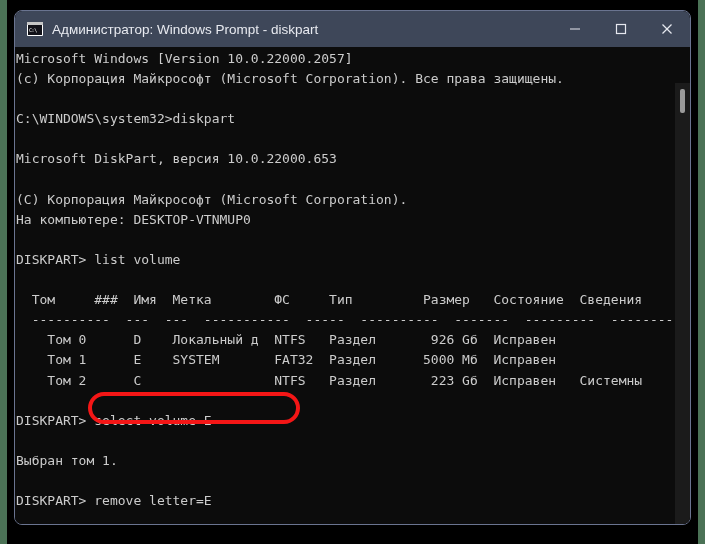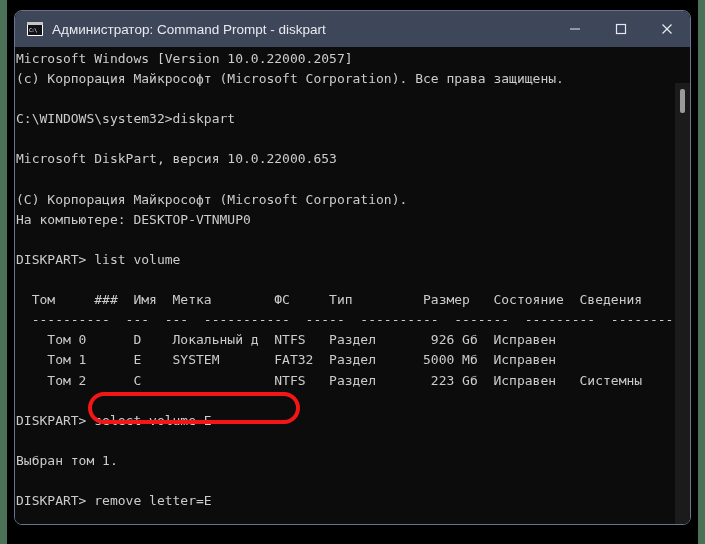--- a/index.html
+++ b/index.html
@@ -170,21 +170,21 @@
 <div id="desktop">
   <div id="backdrop-black"></div>
 
   <div id="console-window">
 
     <div id="title-bar">
       <div id="app-icon">
         <div class="icon-title"></div>
         <div class="icon-body">C:\</div>
       </div>
-      <div id="title-text">Администратор: Command Prompt - diskpart</div>
+      <div id="title-text">Администратор: Windows Prompt - diskpart</div>
 
       <div id="window-controls">
         <div class="win-btn">
           <svg width="12" height="12" viewBox="0 0 12 12">
             <line x1="1" y1="6" x2="11" y2="6" stroke="#e6e8ef" stroke-width="1.2"></line>
           </svg>
         </div>
         <div class="win-btn">
           <svg width="12" height="12" viewBox="0 0 12 12">
             <rect x="1.5" y="1.5" width="9" height="9" fill="none" stroke="#e6e8ef" stroke-width="1.2"></rect>

